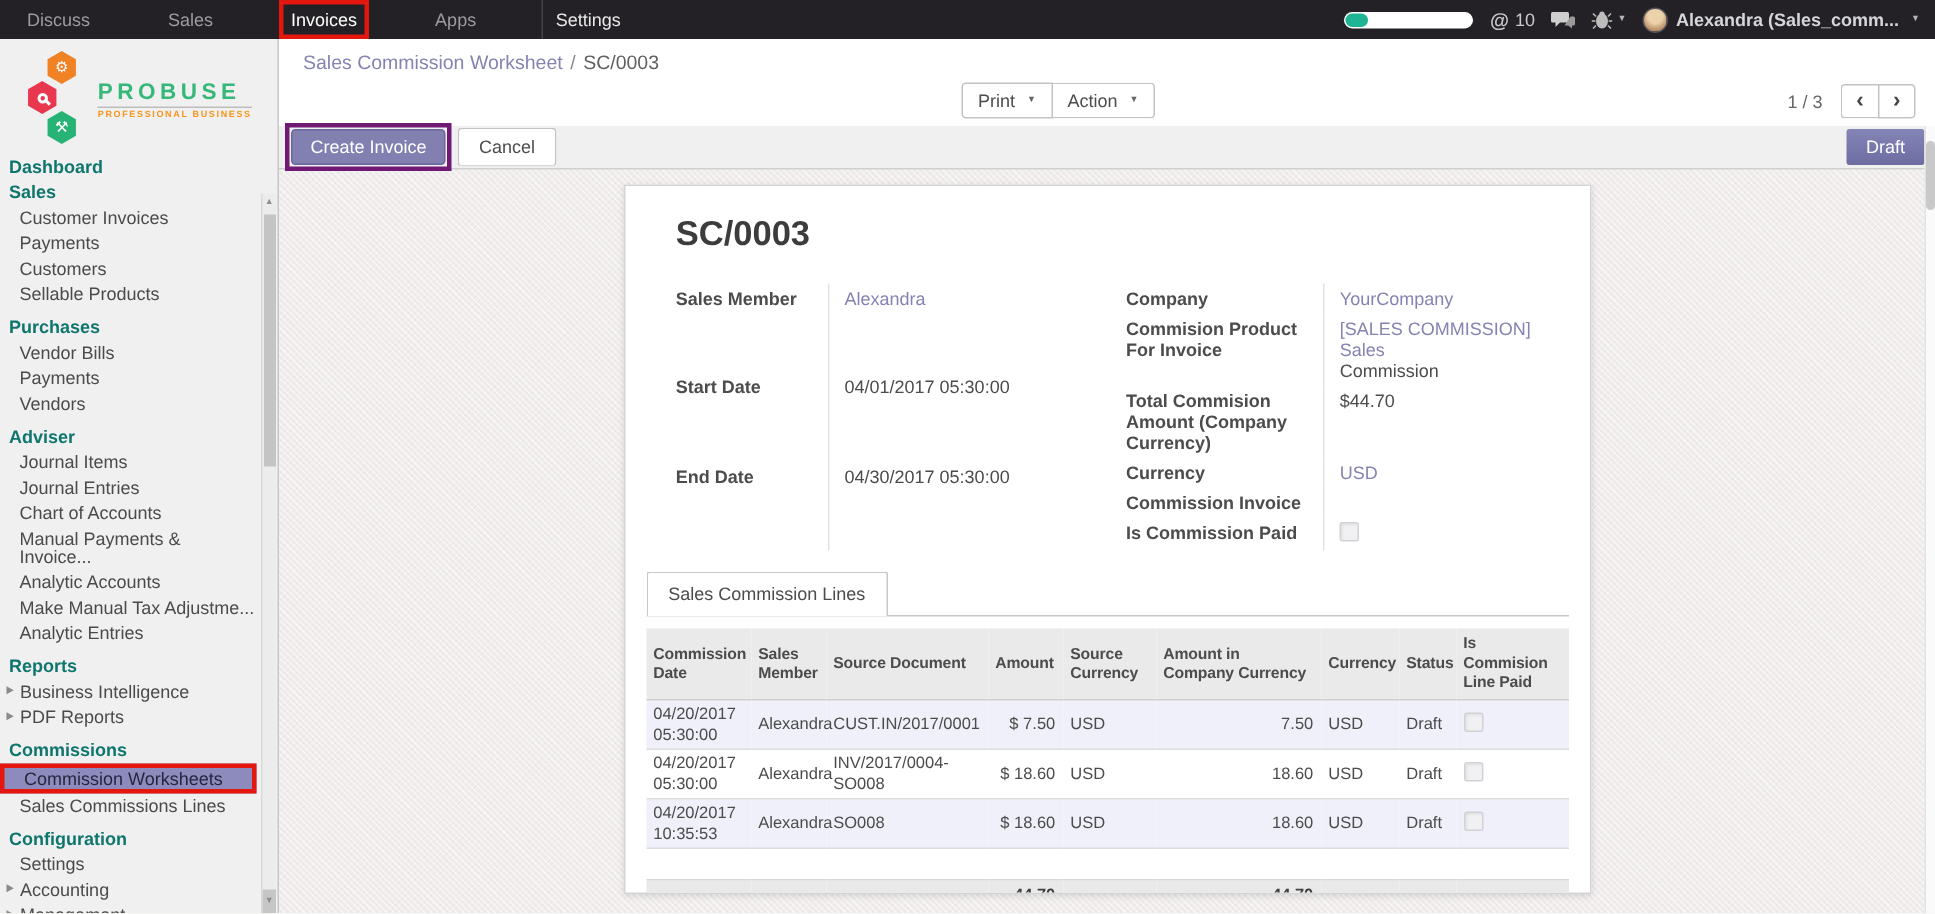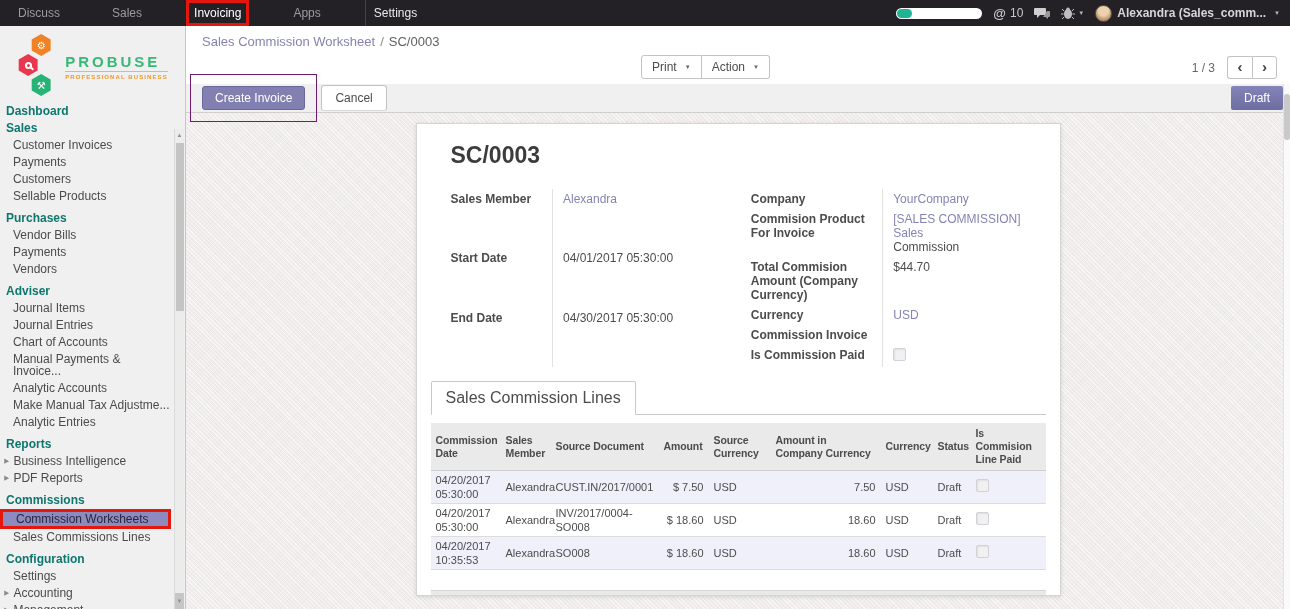--- a/index.html
+++ b/index.html
@@ -66,21 +66,21 @@
   .btn-group .btn + .btn { border-left:none; border-radius:0 3px 3px 0; }
   .pager { position:absolute; right:13px; top:3px; display:flex; align-items:center; gap:12px; }
   .pager-count { color:#666; }
   .pager-btns { display:flex; }
   .pager-btn { width:25px; height:23px; background:#fff; border:1px solid #c3c3c3; display:flex; align-items:center; justify-content:center;
                font-size:15px; font-weight:bold; color:#444; cursor:pointer; padding-bottom:2px; }
   .pager-btn:first-child { border-radius:3px 0 0 3px; border-right:none; }
   .pager-btn:last-child { border-radius:0 3px 3px 0; }
 
   .statusbar { height:29px; background:#f0f0f0; border-bottom:1px solid #cfcfcf; display:flex; align-items:center; padding:0 7px 0 4px; overflow:visible; position:relative; z-index:4; }
-  .ann-wrap { border:1px solid #701a75; display:inline-flex; padding:11px; background:transparent; }
+  .ann-wrap { border:3px solid #701a75; display:inline-flex; padding:1px; background:transparent; }
   .btn-primary { background:#827fb1; border:1px solid #6a679c; color:#fff; border-radius:3px; padding:4px 12px; font-size:12px; cursor:pointer; }
   .btn-cancel { margin-left:4px; background:#fff; border:1px solid #c3c3c3; border-bottom-color:#d8d8d8; border-radius:3px; padding:5px 13px; font-size:12px; color:#4c4c4c; cursor:pointer; }
   .status-badge { margin-left:auto; background:linear-gradient(#8584b7,#6e6da2); color:#fff; padding:5px 13px; font-size:12px; border-radius:2px; cursor:pointer; }
 
   .main { flex:1; position:relative; overflow:hidden;
           background-color:#efeceb;
           background-image:repeating-linear-gradient(45deg, rgba(255,255,255,.55) 0 1px, transparent 1px 3px),
                            repeating-linear-gradient(-45deg, rgba(0,0,0,.02) 0 1px, transparent 1px 3px); }
   .sheet { width:645px; height:473px; margin:10px auto 0; background:#fff; border:1px solid #d5d5d5;
            box-shadow:0 1px 4px rgba(0,0,0,.12); padding:0 14px; overflow:hidden; }
@@ -90,21 +90,21 @@
   .grp { display:table; border-collapse:collapse; }
   .grp-row { display:table-row; }
   .grp-label { display:table-cell; font-weight:bold; color:#4c4c4c; padding:3px 10px 3px 0; vertical-align:top; line-height:14px; font-size:12px; }
   .grp-val { display:table-cell; border-left:1px solid #e2e2e2; padding:3px 0 3px 10px; vertical-align:top; line-height:14px; font-size:12px; color:#4c4c4c; }
   .grp-left { width:298px; } .grp-left .grp-label { width:102px; }
   .grp-right { width:306px; } .grp-right .grp-label { width:132px; }
   .lnk { color:#8683b3; cursor:pointer; text-decoration:none; }
 
   .notebook { margin-top:14px; border-bottom:1px solid #c8c8c8; }
   .tab { display:inline-block; background:#fff; border:1px solid #c8c8c8; border-bottom:1px solid #fff; margin-bottom:-1px;
-         padding:7px 14px; border-radius:2px 2px 0 0; color:#4c4c4c; font-size:16px; cursor:pointer; }
+         padding:7px 14px; border-radius:2px 2px 0 0; color:#4c4c4c; font-size:12px; cursor:pointer; }
 
   table.lines { width:615px; margin-top:8px; border-collapse:collapse; table-layout:fixed; }
   .lines th { background:#eaeaea; font-weight:bold; text-align:left; padding:4px 5px; color:#4c4c4c; line-height:13px;
               font-size:10.5px; letter-spacing:-0.1px; border-bottom:1px solid #cfcfcf; vertical-align:middle; }
   .lines th.nowrap { white-space:nowrap; overflow:visible; }
   .lines td { padding:2px 5px; line-height:14px; font-size:11px; vertical-align:middle; border-bottom:1px solid #dcdcdc; height:32px; color:#4c4c4c; }
   .lines tr.alt td { background:#eff0fa; }
   .num { text-align:right; }
   table.totals { margin-top:20px; }
   .totals td { background:#e9e9e9; border-top:1px solid #d6d6d6; border-bottom:1px solid #d6d6d6;
@@ -119,21 +119,21 @@
   .chat-svg, .bug-svg { display:block; }
 </style>
 </head>
 <body>
 
 <div class="app">
 
   <div class="topbar">
     <div class="menu-item menu-first">Discuss</div>
     <div class="menu-item">Sales</div>
-    <div class="menu-item menu-active">Invoicing</div>
+    <div class="menu-item menu-active">Invoices</div>
     <div class="menu-item">Apps</div>
     <div class="menu-item menu-bright">Settings</div>
 
     <div class="topbar-right">
       <div class="timer-pill">
           <div class="timer-fill"></div>
         </div>
       <div class="mention">
         <span class="at-glyph">@</span>
         <span>10</span>

